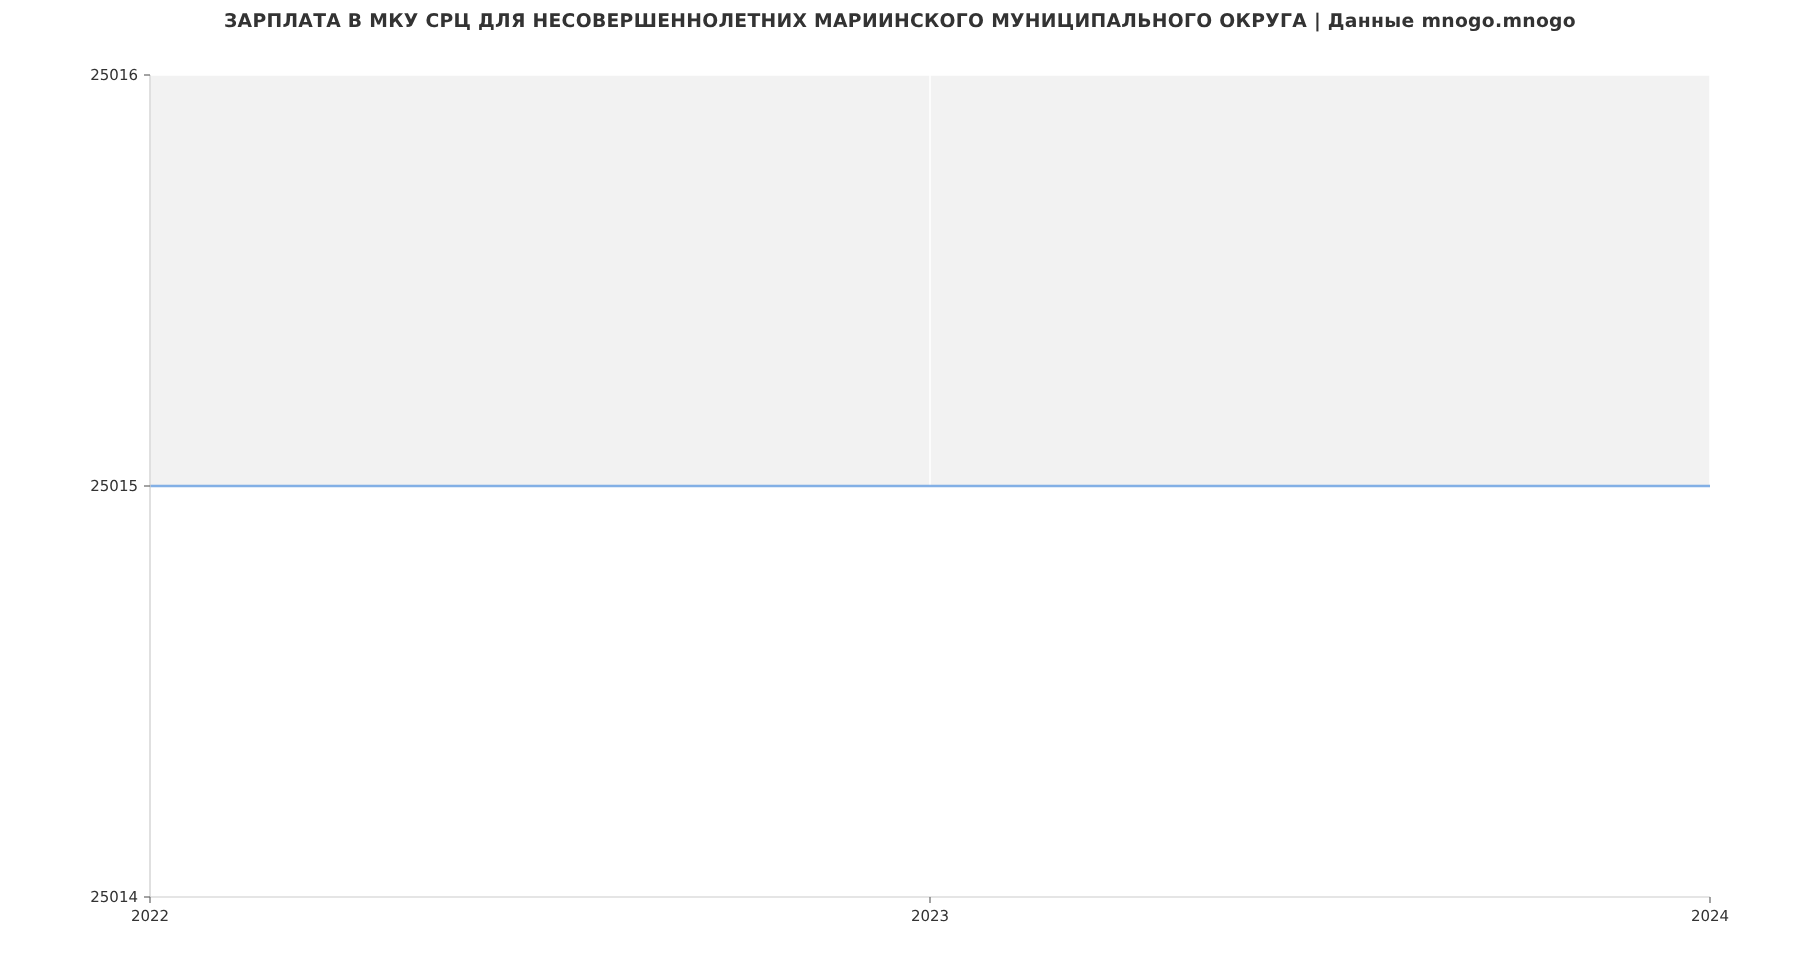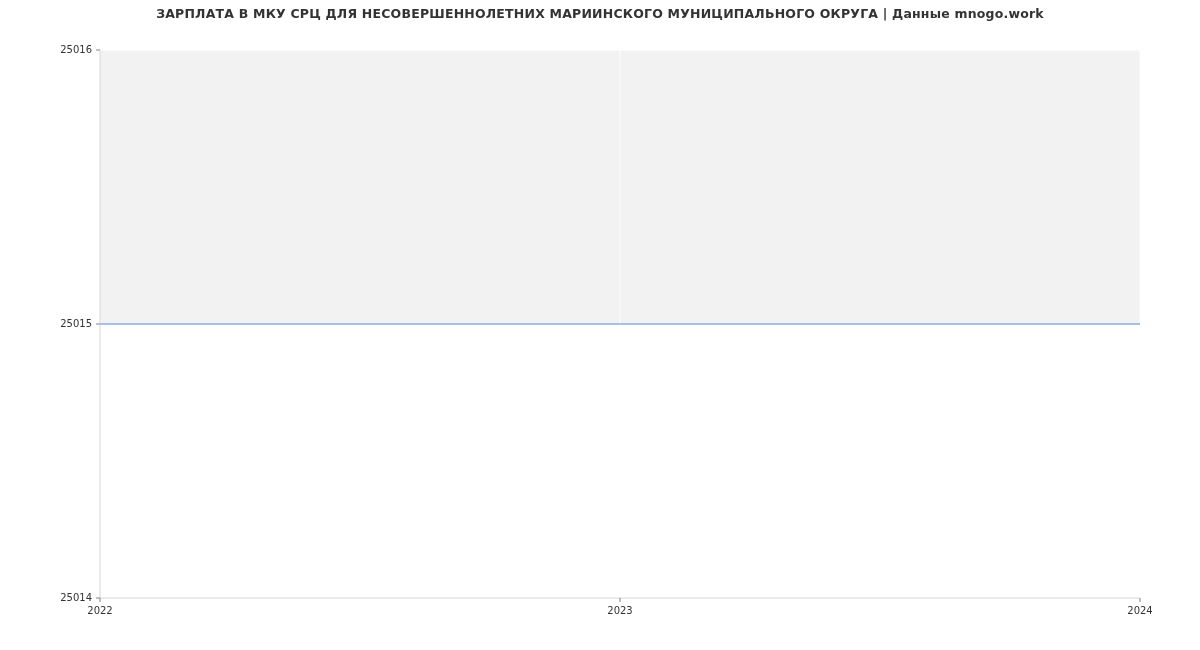--- a/index.html
+++ b/index.html
@@ -36,21 +36,21 @@
     font-size: 10px;
     fill: #333333;
   }
   .y-label { text-anchor: end; }
   .x-label { text-anchor: middle; }
 </style>
 </head>
 <body>
 
 <div class="chart-container">
-  <div class="chart-title">ЗАРПЛАТА В МКУ СРЦ ДЛЯ НЕСОВЕРШЕННОЛЕТНИХ МАРИИНСКОГО МУНИЦИПАЛЬНОГО ОКРУГА | Данные mnogo.work</div>
+  <div class="chart-title">ЗАРПЛАТА В МКУ СРЦ ДЛЯ НЕСОВЕРШЕННОЛЕТНИХ МАРИИНСКОГО МУНИЦИПАЛЬНОГО ОКРУГА | Данные mnogo.mnogo</div>
   <svg class="plot" width="1200" height="650">
       <rect x="100" y="50" width="1040" height="548" fill="#f2f2f2"></rect>
       <line x1="100" y1="50" x2="100" y2="598" stroke="#ffffff" stroke-width="1"></line>
       <line x1="620" y1="50" x2="620" y2="598" stroke="#ffffff" stroke-width="1"></line>
       <line x1="1140" y1="50" x2="1140" y2="598" stroke="#ffffff" stroke-width="1"></line>
       <line x1="100" y1="598" x2="1140" y2="598" stroke="#ffffff" stroke-width="1"></line>
       <line x1="100" y1="324" x2="1140" y2="324" stroke="#ffffff" stroke-width="1"></line>
       <line x1="100" y1="50" x2="1140" y2="50" stroke="#ffffff" stroke-width="1"></line>
       <rect x="100" y="324" width="1040" height="274" fill="#ffffff"></rect>
       <path d="M100 324 L620 324 L1140 324" fill="none" stroke="#4f8edb" stroke-width="1.6" stroke-opacity="0.7"></path>

